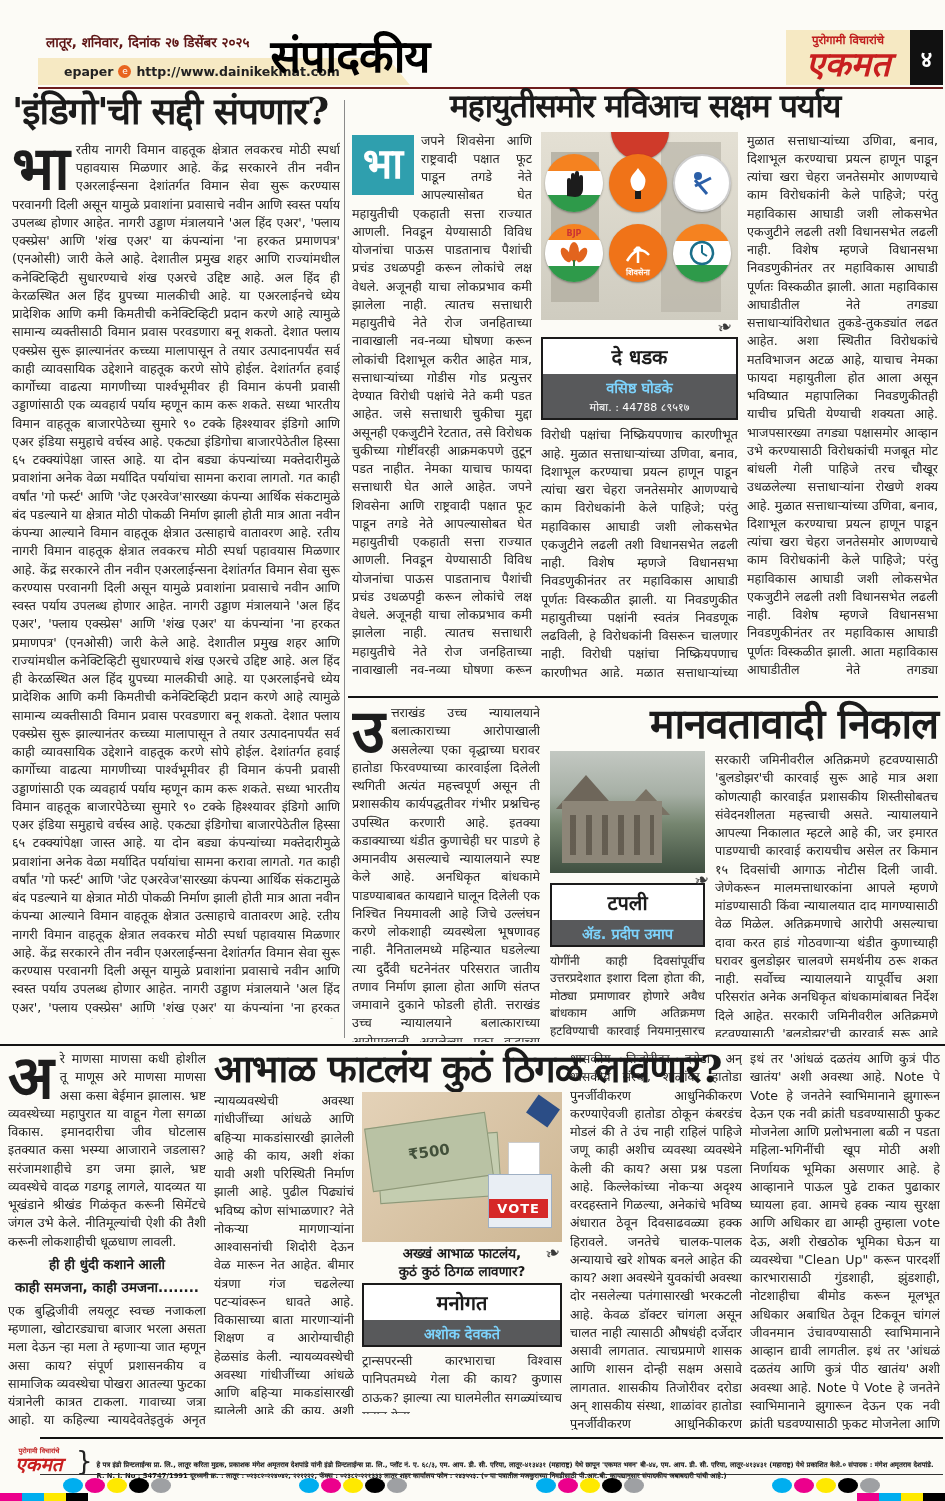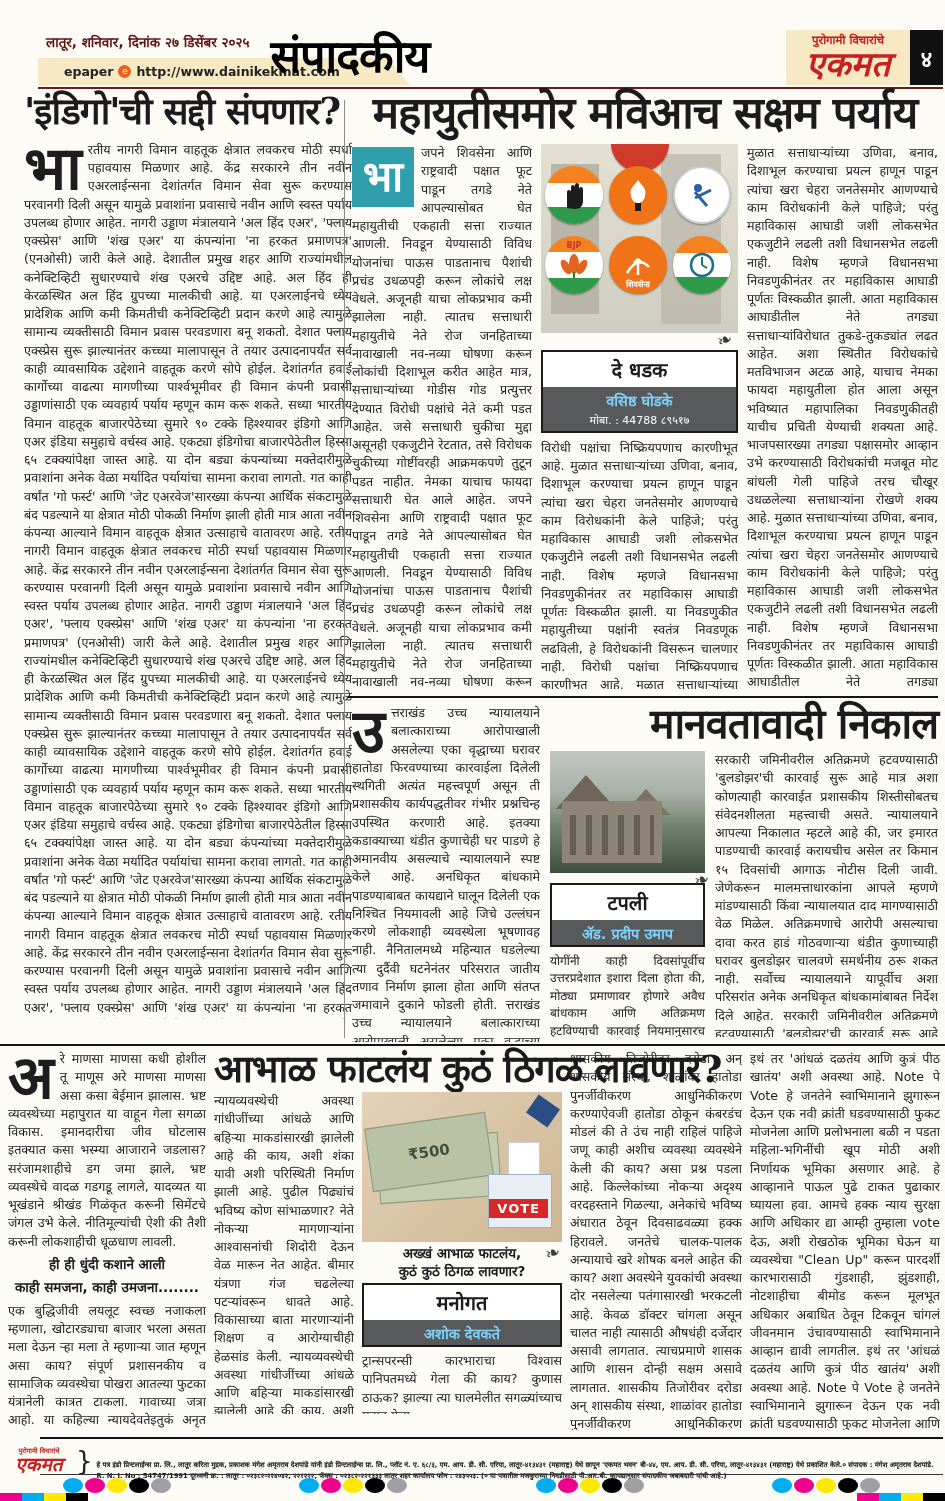--- a/index.html
+++ b/index.html
@@ -22,26 +22,26 @@
   .hdr-rule{position:absolute;left:38px;top:87px;width:905px;height:2px;background:#6e1d1d;}
   
   .coltext{font-size:12.6px;line-height:1.45;text-align:justify;overflow:hidden;color:#1d1d1d;}
   .dc{float:left;font-size:60px;line-height:.85;font-weight:bold;padding:2px 6px 0 0;font-family:"DejaVu Serif",serif;}
   .dc-box{float:left;width:62px;height:60px;background:#2f9fae;color:#fff;font-size:42px;font-weight:bold;
           display:flex;align-items:center;justify-content:center;margin:3px 7px 2px 0;font-family:"DejaVu Serif",serif;}
   .subhead{font-weight:bold;text-align:center;font-size:13.5px;margin:4px 0;}
   .vrule{position:absolute;width:1px;background:#8a8a8a;}
   .hrule{position:absolute;height:2px;background:#141414;}
   
-  .a1{position:absolute;left:24px;top:92px;width:328px;}
+  .a1{position:absolute;left:12px;top:92px;width:328px;}
   .a1 h1{margin:0 0 10px 0;font-size:37px;line-height:1.05;font-family:"DejaVu Serif",serif;letter-spacing:-1px;}
   .a1 .coltext{height:878px;}
   
   .a2{position:absolute;left:352px;top:90px;width:586px;}
-  .a2 h1{margin:0 0 8px 0;font-size:44px;text-align:center;line-height:1.05;font-family:"DejaVu Serif",serif;letter-spacing:-1px;}
+  .a2 h1{margin:0 0 8px 0;font-size:32px;text-align:center;line-height:1.05;font-family:"DejaVu Serif",serif;letter-spacing:-1px;}
   .a2-cols{display:flex;gap:9px;height:545px;}
   .a2-c1{width:180px;}
   .a2-c2{width:197px;display:flex;flex-direction:column;}
   .a2-c3{flex:1;}
   .a2-c1 .coltext,.a2-c3 .coltext{height:545px;}
   .a2-c2 .coltext{height:252px;margin-top:6px;}
   
   .collage{position:relative;width:197px;height:190px;background:linear-gradient(180deg,#e4e0d4,#cfccc0);overflow:hidden;}
   .bldg{position:absolute;background:#b9b5a8;}
   .sym{position:absolute;width:58px;height:58px;border-radius:50%;display:flex;align-items:center;justify-content:center;

